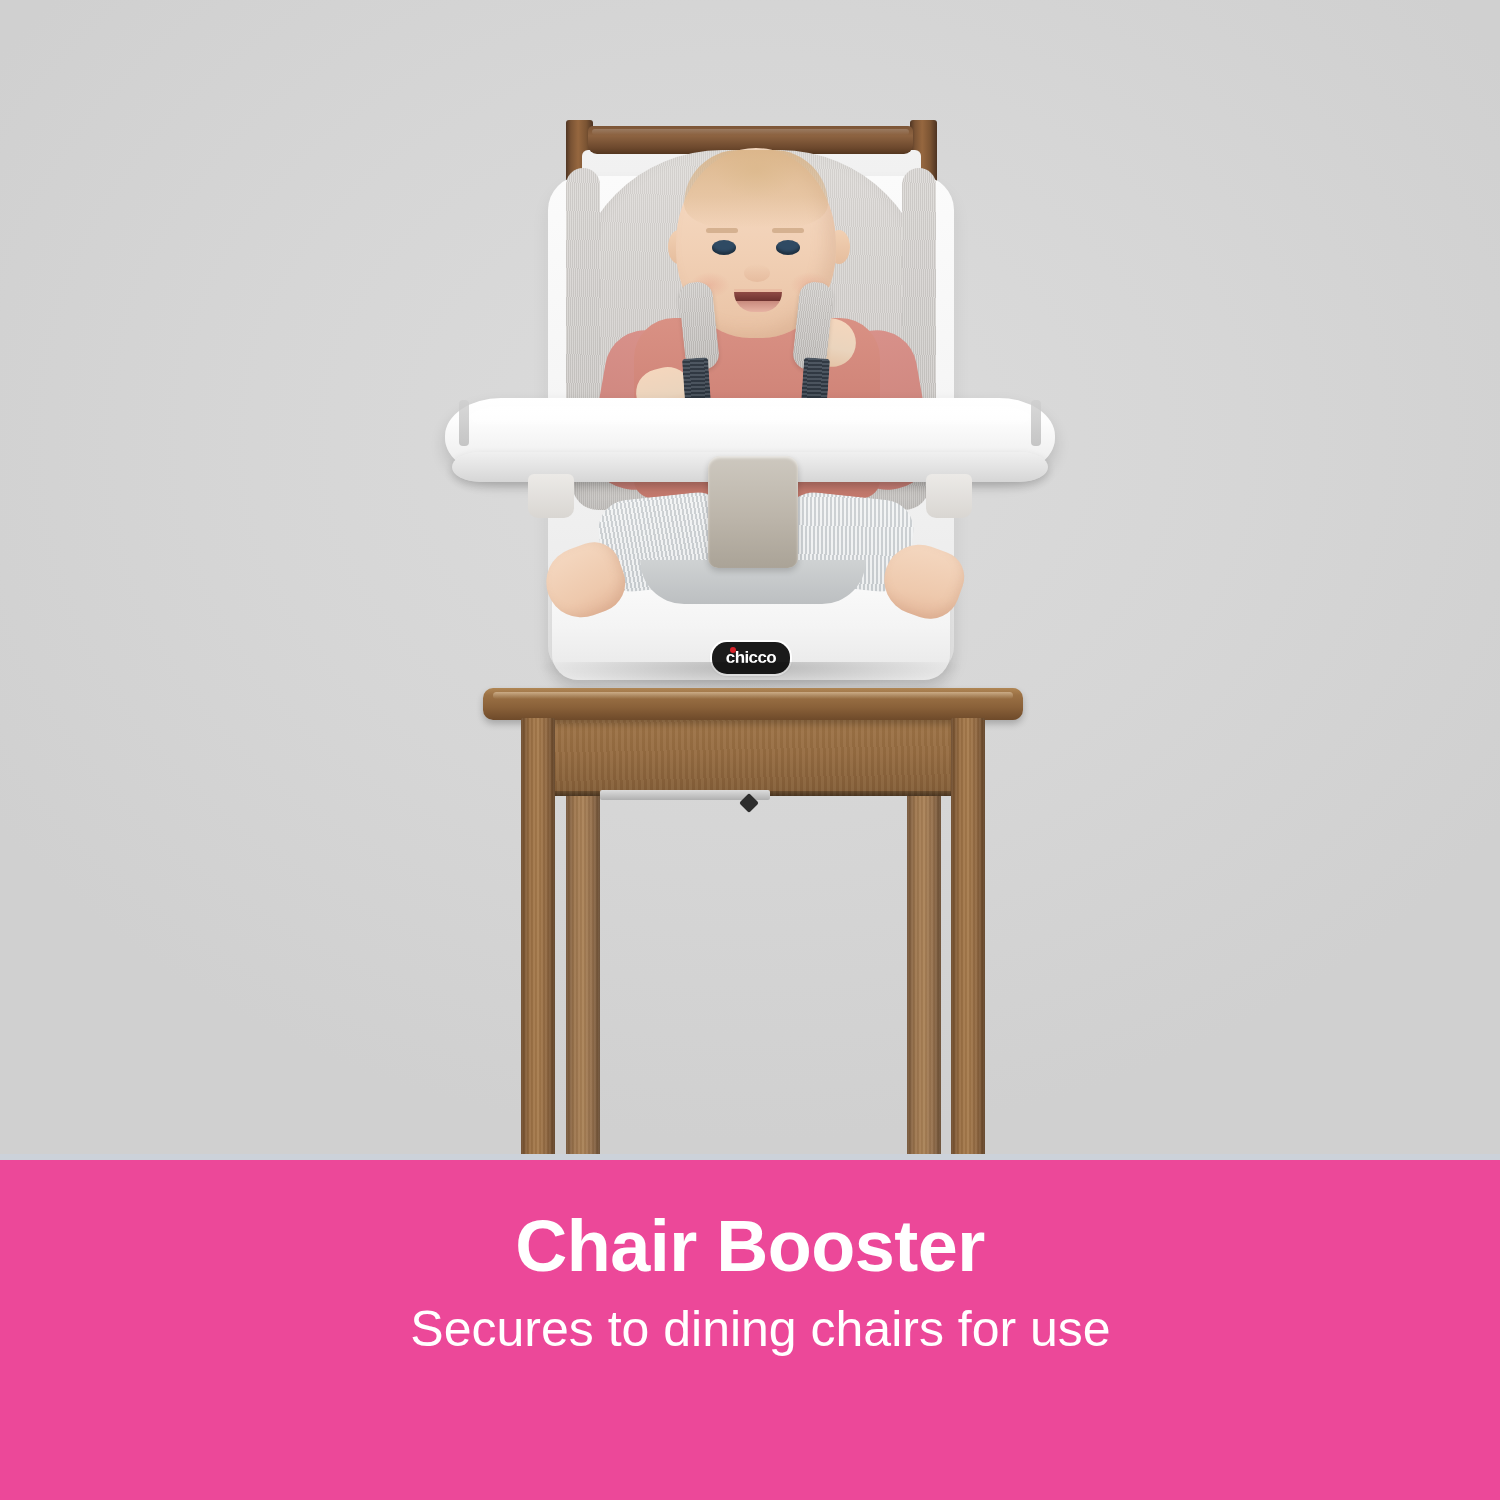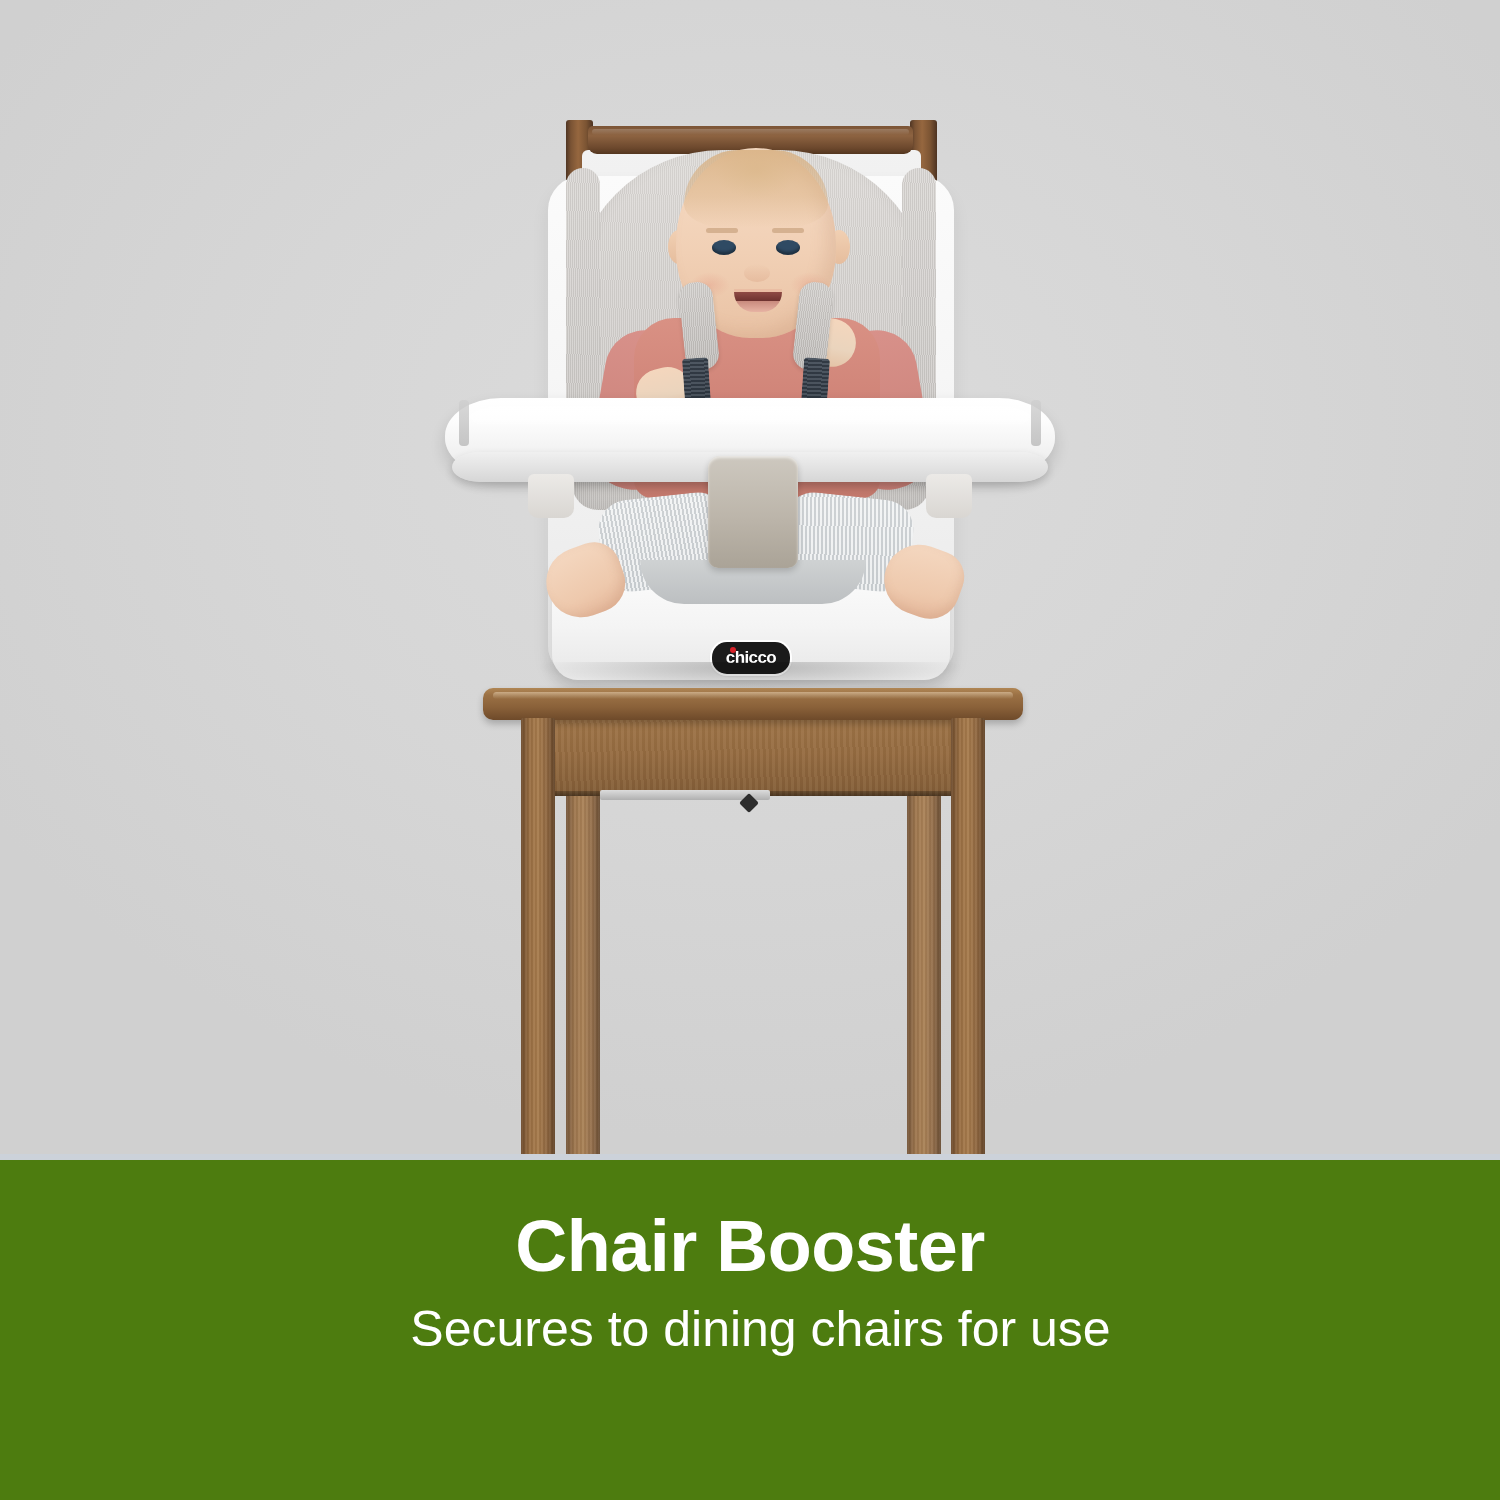--- a/index.html
+++ b/index.html
@@ -295,21 +295,21 @@
     border-radius:2px;
   }
   #table-leg-fl{ left:521px; }
   #table-leg-bl{ left:566px; height:455px; opacity:.92; }
   #table-leg-br{ left:907px; height:455px; opacity:.92; }
   #table-leg-fr{ left:951px; }
 
   
   #banner{
     position:absolute; left:0; top:1160px; width:1500px; height:340px;
-    background:#4d7c0f;
+    background:#ec4899;
     overflow:hidden;
   }
   #banner-hairline{
     position:absolute; left:0; top:1154px; width:1500px; height:6px;
     background:#ccd2da;
   }
   #banner-inner{
     position:relative;
     width:1500px;
     text-align:center;

